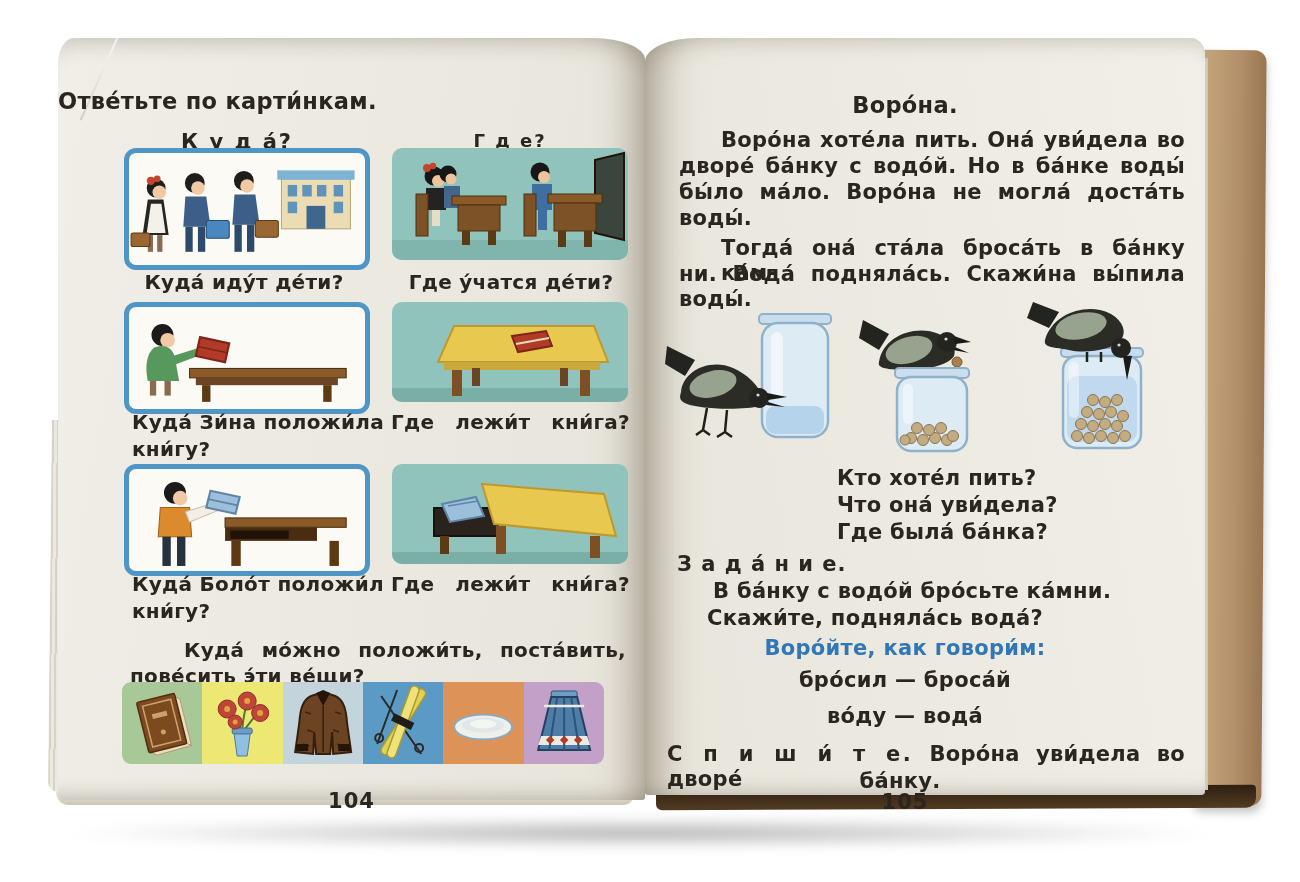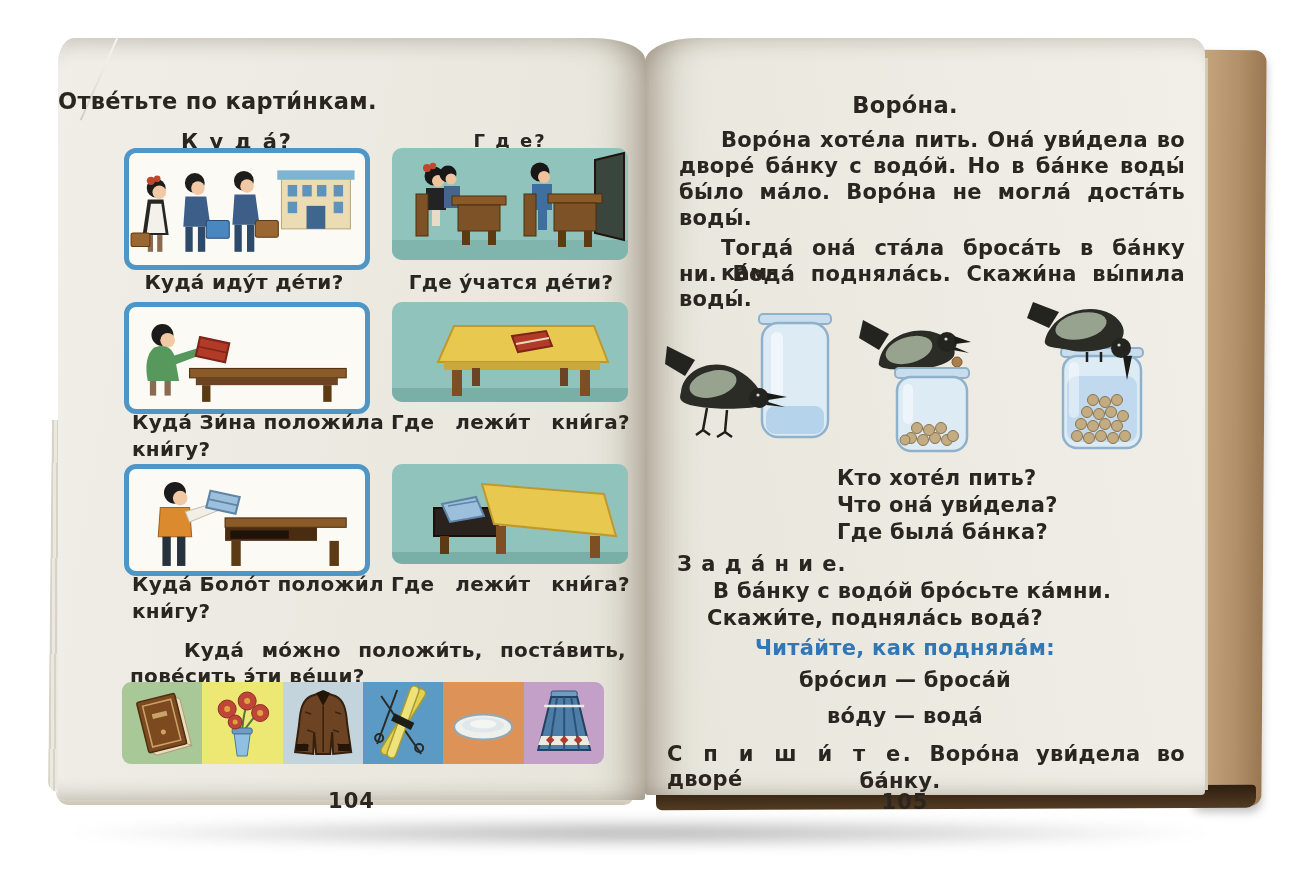--- a/index.html
+++ b/index.html
@@ -449,21 +449,21 @@
     </div>
 
     <div class="t q q0">Кто хоте́л пить?</div>
     <div class="t q q1">Что она́ уви́дела?</div>
     <div class="t q q2">Где была́ ба́нка?</div>
 
     <div class="t task-label">З а д а́ н и е.</div>
     <div class="t task1">В ба́нку с водо́й бро́сьте ка́мни.</div>
     <div class="t task2">Скажи́те, подняла́сь вода́?</div>
 
-    <div class="t read-h blue">Чита́йте, как подняла́м:</div>
+    <div class="t read-h blue">Воро́йте, как говори́м:</div>
     <div class="t pair pair0">бро́сил — броса́й</div>
     <div class="t pair pair1">во́ду — вода́</div>
 
     <div class="t jline copyline">
       <span class="copy-label">С п и ш и́ т е.</span>
       <span>Воро́на уви́дела во дворе́</span>
     </div>
     <div class="t copy2">ба́нку.</div>
 
     <div class="t pnum-r">105</div>

